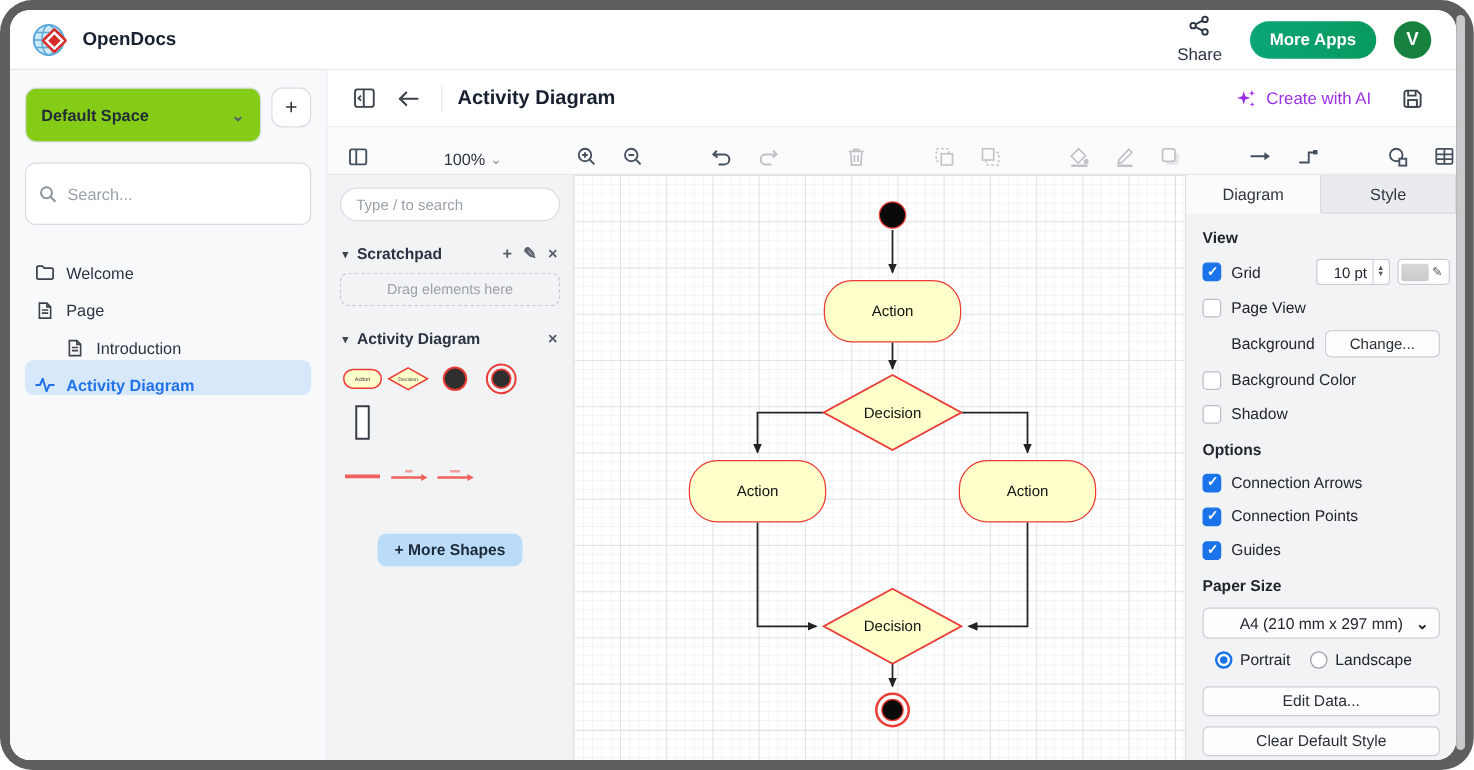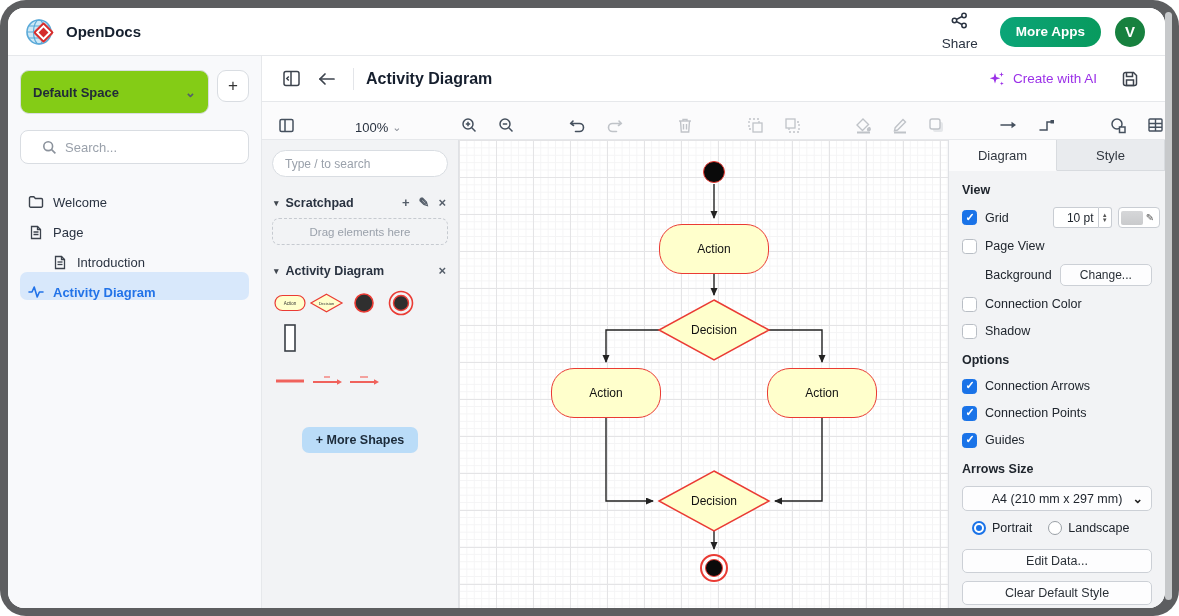--- a/index.html
+++ b/index.html
@@ -21,21 +21,21 @@
 
   
   .body-row { flex:1; display:flex; min-height:0; }
 
   
   .sidebar { width:254px; flex:0 0 254px; background:#f8f9fb; border-right:1px solid #e6e8eb; padding:14px 12px; }
   .space-row { display:flex; gap:8px; margin-bottom:16px; }
   .space-selector { flex:1; height:44px; background:#84cc16; border:1px solid #d9dde2; border-radius:9px; display:flex; align-items:center; padding:0 12px; font-size:13px; font-weight:bold; color:#222b38; cursor:pointer; }
   .space-selector .chev { margin-left:auto; color:#555e6a; font-size:13px; }
   .add-space-btn { width:32px; height:32px; background:#fff; border:1px solid #d9dde2; border-radius:9px; font-size:17px; color:#333; display:flex; align-items:center; justify-content:center; cursor:pointer; }
-  .search-box { height:34px; background:#fff; border:1px solid #d9dde2; border-radius:8px; display:flex; align-items:center; padding:0 21px; gap:8px; margin-bottom:18px; }
+  .search-box { height:50px; background:#fff; border:1px solid #d9dde2; border-radius:8px; display:flex; align-items:center; padding:0 10px; gap:8px; margin-bottom:18px; }
   .search-box input { border:none; outline:none; font-size:13px; color:#333; width:100%; background:transparent; font-family:"Liberation Sans",sans-serif; }
   .search-box input::placeholder { color:#9aa1ab; }
   .tree { display:flex; flex-direction:column; gap:2px; }
   .tree-item { display:flex; align-items:flex-end; gap:9px; height:28px; border-radius:7px; padding:0 8px; font-size:13px; color:#2a3341; cursor:pointer; }
   .tree-item.indent { padding-left:32px; }
   .tree-item.selected { background:#d8e8fb; color:#2273e8; font-weight:bold; }
   .tree-icon { width:16px; height:16px; flex:0 0 16px; display:flex; align-items:center; justify-content:center; }
 
   
   .main-col { flex:1; display:flex; flex-direction:column; min-width:0; }
@@ -554,21 +554,21 @@
                 <span>Page View</span>
               </div>
 
               <div class="rp-row rp-sublabel">
                 <span>Background</span>
                 <button class="change-btn">Change...</button>
               </div>
 
               <div class="rp-row">
                 <span class="cb"></span>
-                <span>Connection Color</span>
+                <span>Background Color</span>
               </div>
 
               <div class="rp-row" style="margin-bottom:13px;">
                 <span class="cb"></span>
                 <span>Shadow</span>
               </div>
 
               <div class="rp-heading">Options</div>
               <div class="rp-row">
                 <span class="cb checked"></span>
@@ -576,21 +576,21 @@
               </div>
               <div class="rp-row">
                 <span class="cb checked"></span>
                 <span>Connection Points</span>
               </div>
               <div class="rp-row" style="margin-bottom:13px;">
                 <span class="cb checked"></span>
                 <span>Guides</span>
               </div>
 
-              <div class="rp-heading">Arrows Size</div>
+              <div class="rp-heading">Paper Size</div>
               <div class="paper-select">
                 <span>A4 (210 mm x 297 mm)</span>
                 <span class="chev">⌄</span>
               </div>
               <div class="radio-row">
                 <span class="radio-opt">
                   <span class="radio selected"></span>
                   <span>Portrait</span>
                 </span>
                 <span class="radio-opt">

